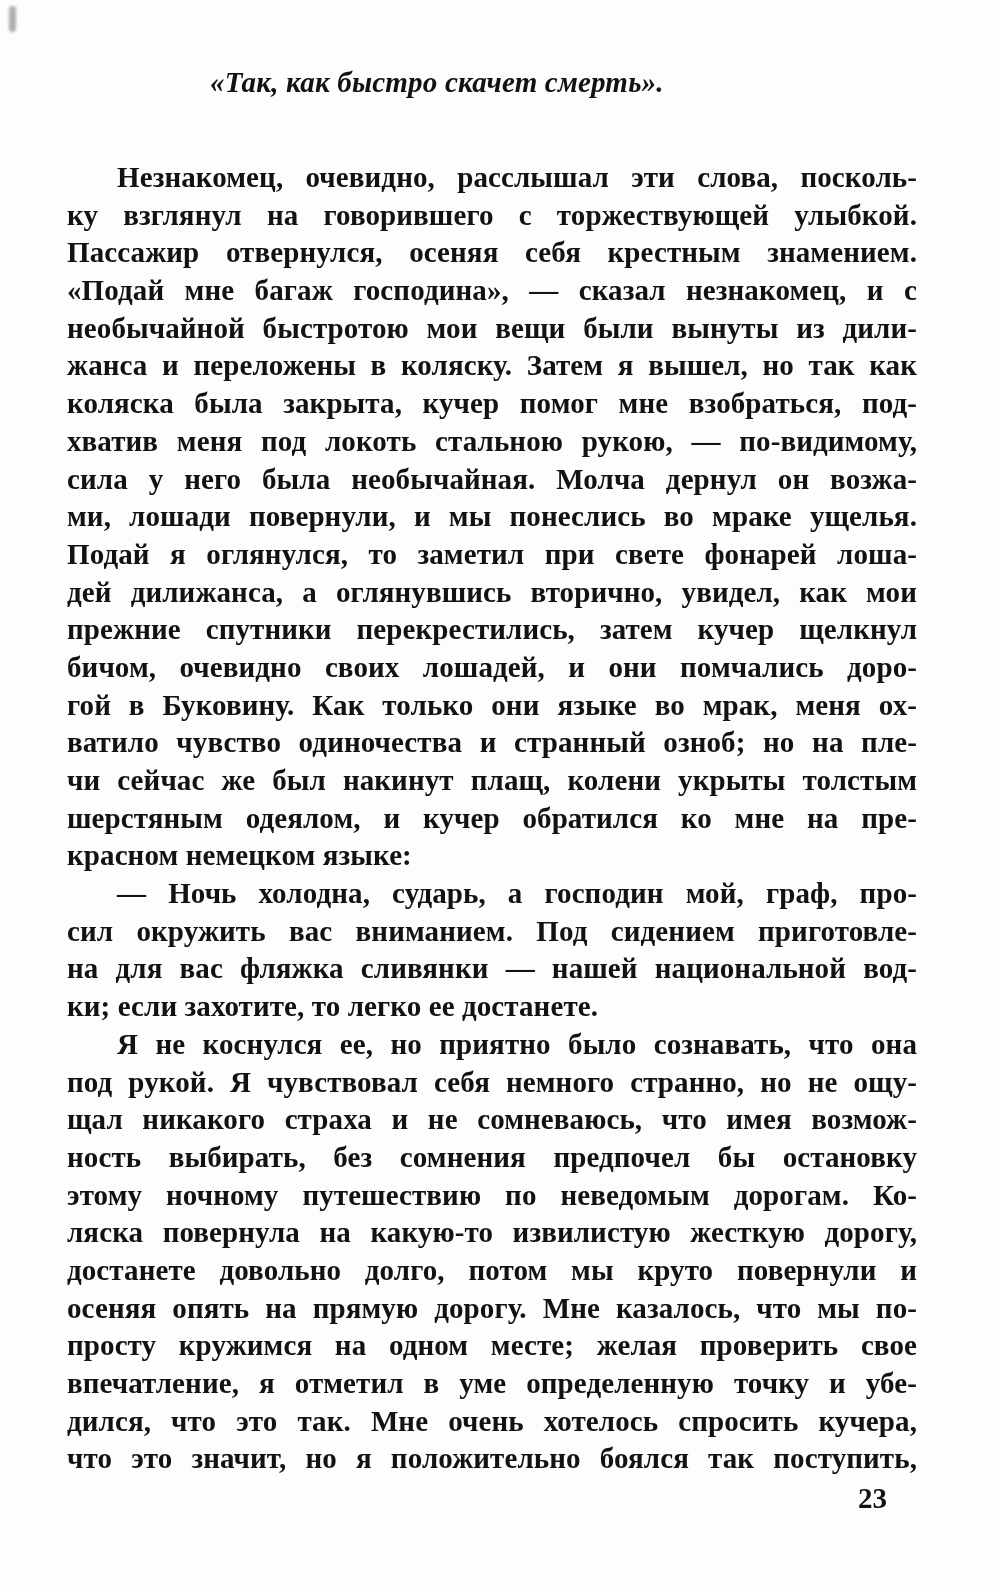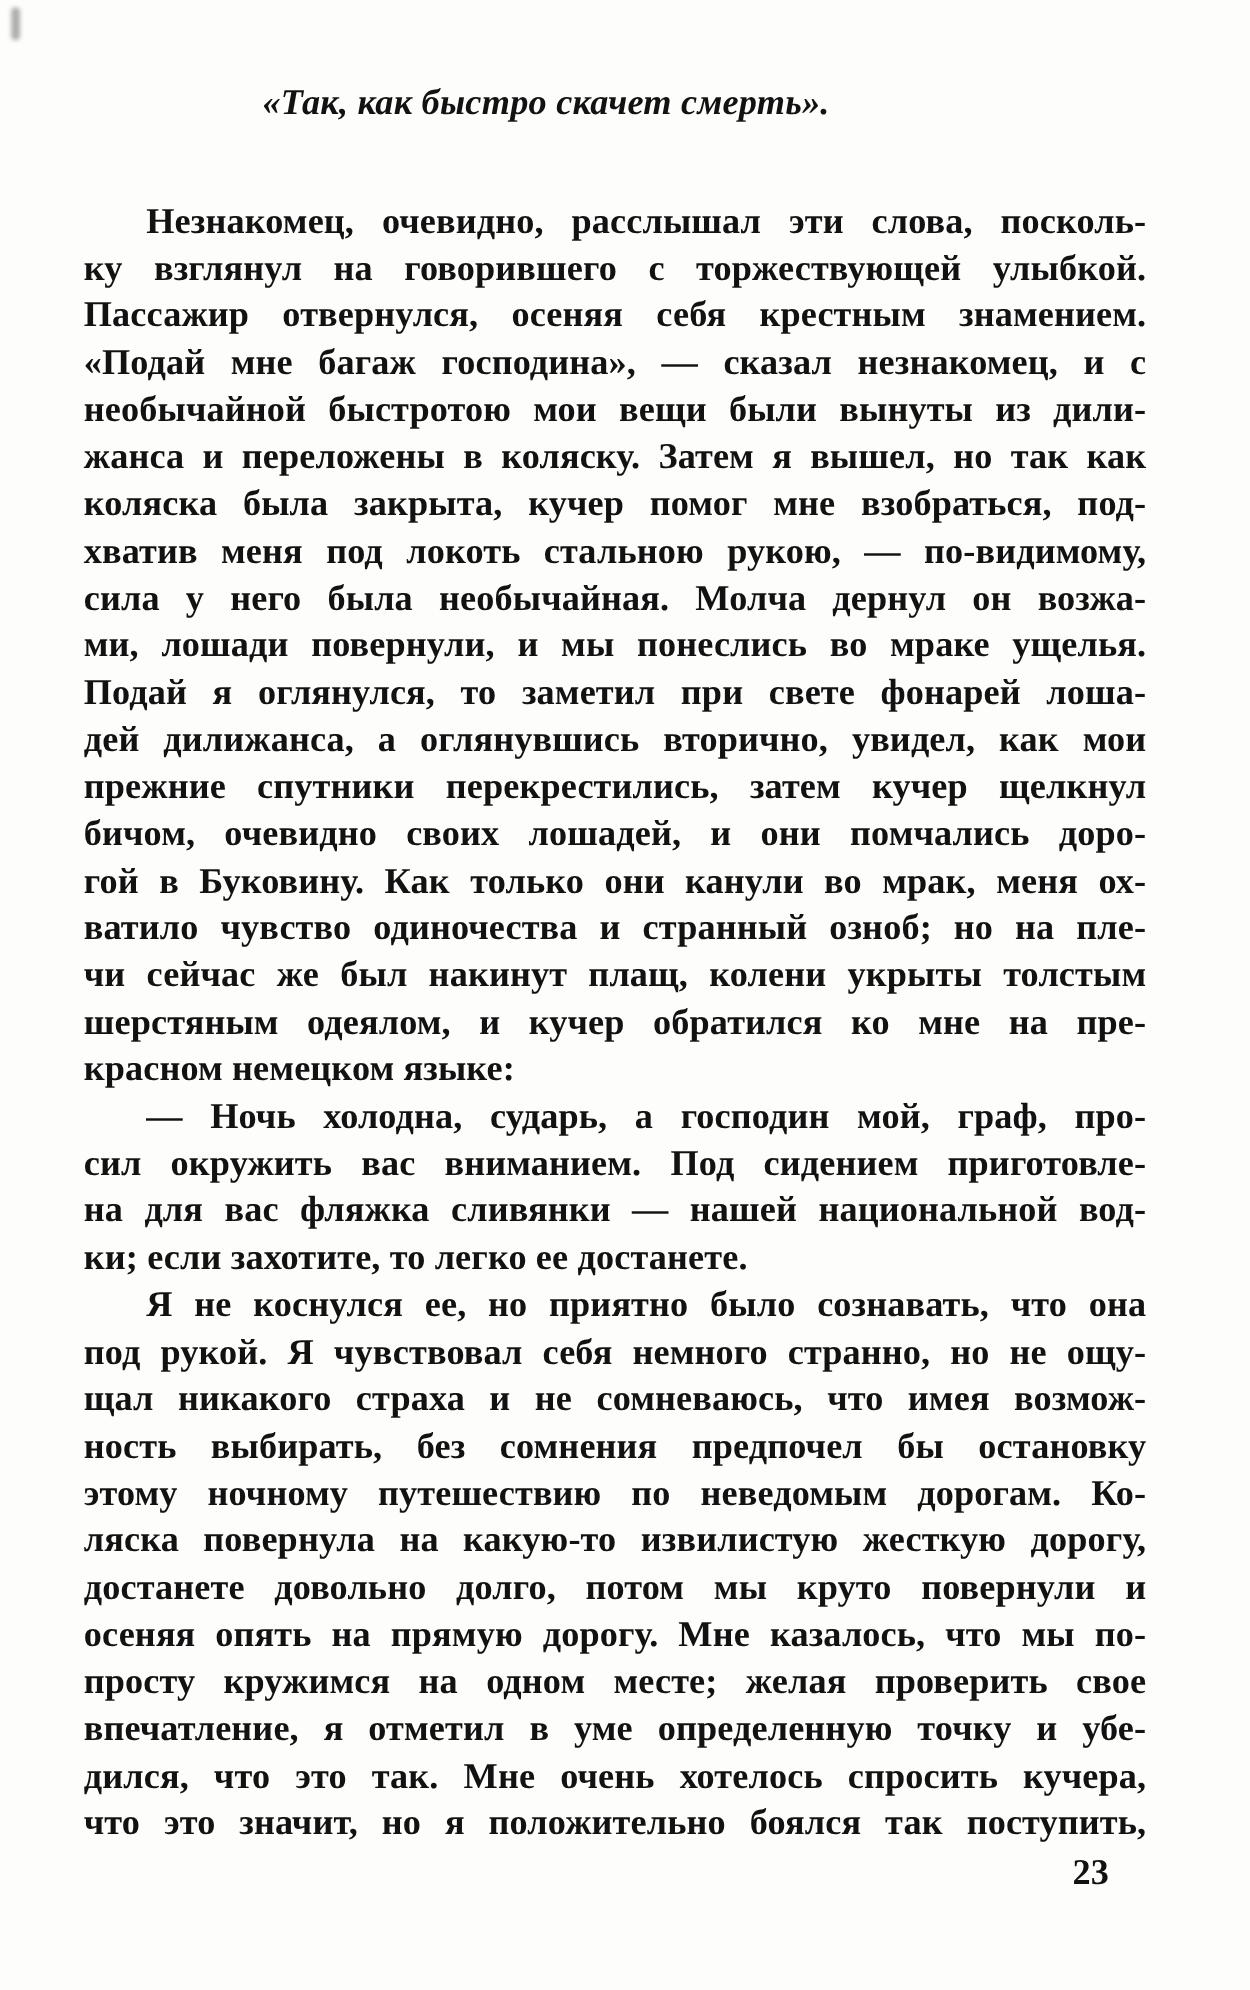--- a/index.html
+++ b/index.html
@@ -86,21 +86,21 @@
         <div class="line">необычайной быстротою мои вещи были вынуты из дили-</div>
         <div class="line">жанса и переложены в коляску. Затем я вышел, но так как</div>
         <div class="line">коляска была закрыта, кучер помог мне взобраться, под-</div>
         <div class="line">хватив меня под локоть стальною рукою, — по-видимому,</div>
         <div class="line">сила у него была необычайная. Молча дернул он возжа-</div>
         <div class="line">ми, лошади повернули, и мы понеслись во мраке ущелья.</div>
         <div class="line">Подай я оглянулся, то заметил при свете фонарей лоша-</div>
         <div class="line">дей дилижанса, а оглянувшись вторично, увидел, как мои</div>
         <div class="line">прежние спутники перекрестились, затем кучер щелкнул</div>
         <div class="line">бичом, очевидно своих лошадей, и они помчались доро-</div>
-        <div class="line">гой в Буковину. Как только они канули во мрак, меня ох-</div>
+        <div class="line">гой в Буковину. Как только они языке во мрак, меня ох-</div>
         <div class="line">ватило чувство одиночества и странный озноб; но на пле-</div>
         <div class="line">чи сейчас же был накинут плащ, колени укрыты толстым</div>
         <div class="line">шерстяным одеялом, и кучер обратился ко мне на пре-</div>
         <div class="line lastline">красном немецком языке:</div>
       </div>
       <div>
         <div class="line indent">— Ночь холодна, сударь, а господин мой, граф, про-</div>
         <div class="line">сил окружить вас вниманием. Под сидением приготовле-</div>
         <div class="line">на для вас фляжка сливянки — нашей национальной вод-</div>
         <div class="line lastline">ки; если захотите, то легко ее достанете.</div>

